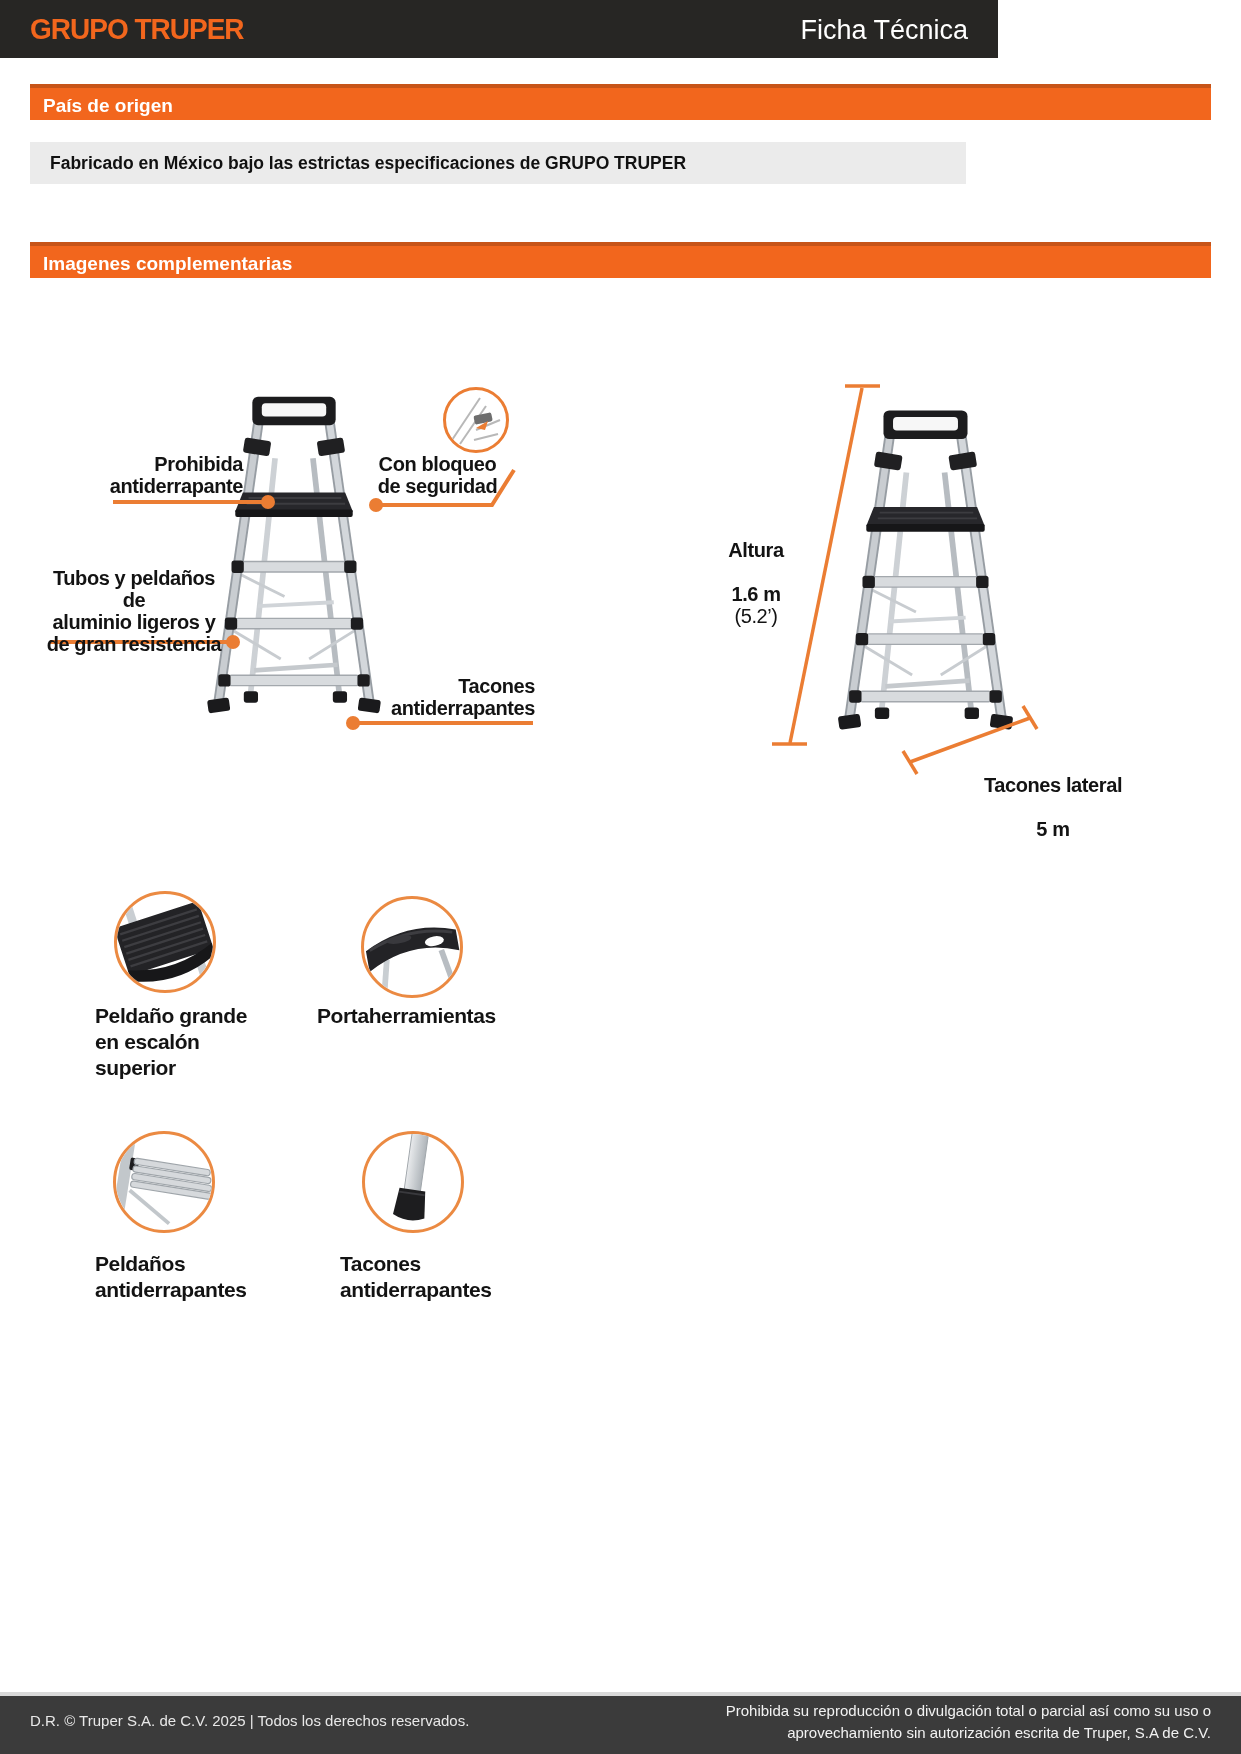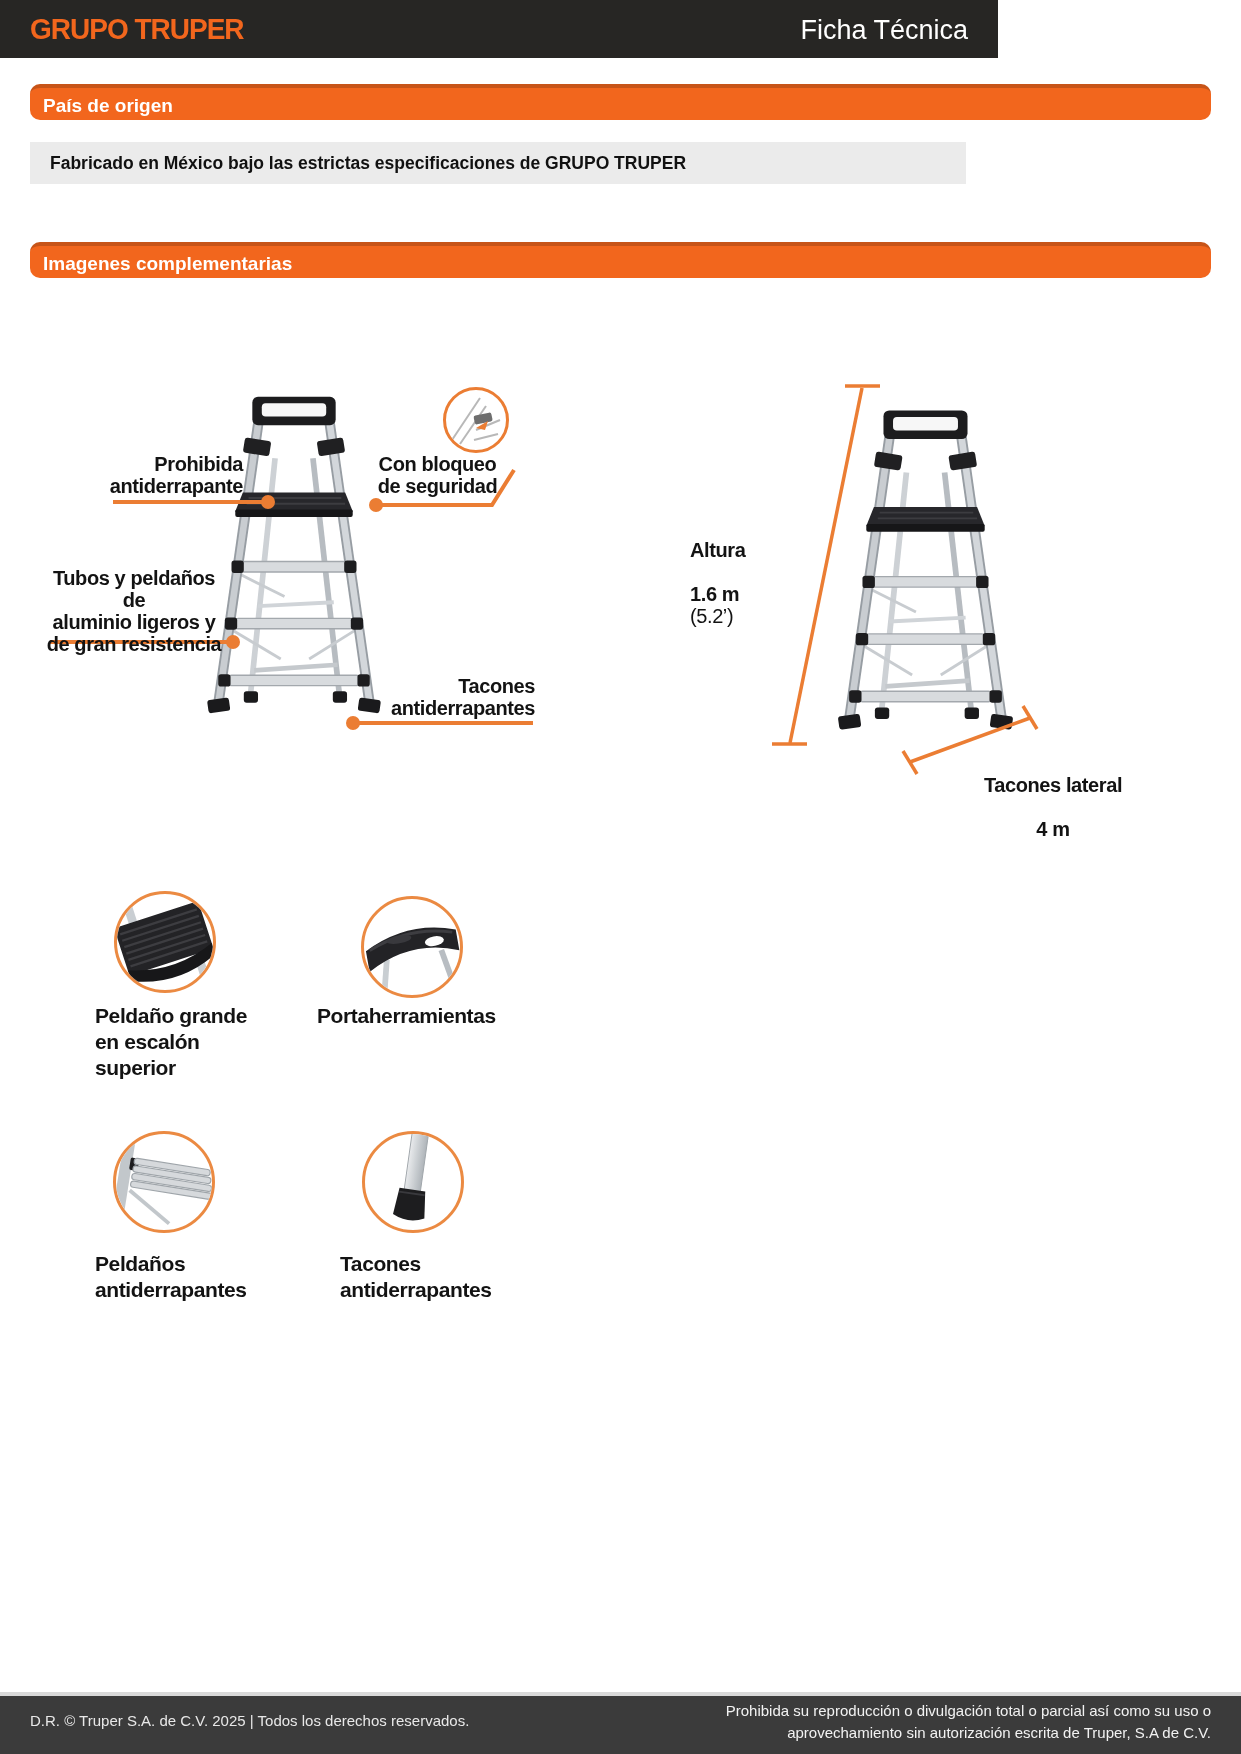--- a/index.html
+++ b/index.html
@@ -8,41 +8,41 @@
 
   
   .topbar{position:absolute;left:0;top:0;width:998px;height:58px;background:#272624;}
   .brand{position:absolute;left:30px;top:13px;font-size:28px;font-weight:bold;color:#F2661D;
          letter-spacing:-1px;transform:scaleY(1.04);transform-origin:left top;}
   .doc-title{position:absolute;right:30px;top:15px;font-size:27px;color:#fff;}
 
   
   .section-bar{position:absolute;left:30px;width:1181px;height:36px;background:#F2661D;
                border-top:4px solid #C75418;color:#fff;font-weight:bold;font-size:19px;
-               line-height:36px;padding-left:13px;box-sizing:border-box;border-radius:10px;}
+               line-height:36px;padding-left:13px;box-sizing:border-box;}
   .bar-origin{top:84px;}
   .bar-images{top:242px;}
   .info-bar{position:absolute;left:30px;top:142px;width:936px;height:42px;background:#EBEBEB;
             color:#111;font-weight:bold;font-size:17.5px;line-height:42px;padding-left:20px;
             box-sizing:border-box;}
 
   
   .diagram-area{position:absolute;left:0;top:330px;width:1241px;height:480px;}
   .overlay{position:absolute;left:0;top:0;width:1241px;height:480px;}
   .ladder{position:absolute;}
   .ladder-left{left:198px;top:62px;width:192px;height:322px;}
   .ladder-right{left:830px;top:53px;width:191px;height:370px;}
 
   .callout{position:absolute;color:#131313;font-weight:bold;font-size:20px;line-height:22px;
            letter-spacing:-0.4px;white-space:pre-line;}
   .lbl-plataforma{left:100px;top:123px;width:143px;text-align:right;}
   .lbl-bloqueo{left:375px;top:123px;width:125px;text-align:center;}
   .lbl-tubos{left:42px;top:237px;width:184px;text-align:center;}
   .lbl-tacones{left:385px;top:345px;width:150px;text-align:right;}
-  .lbl-altura{left:690px;top:187px;width:132px;}
+  .lbl-altura{left:690px;top:187px;width:132px;text-align:center;}
   .lbl-altura .note{font-weight:normal;}
   .lbl-apertura{left:973px;top:422px;width:160px;text-align:center;}
 
   .inset-circle{position:absolute;left:443px;top:57px;width:60px;height:60px;border:3px solid #EB7D33;
                 border-radius:50%;background:#fff;overflow:hidden;}
 
   
   .feature-circle{position:absolute;width:96px;height:96px;border:3px solid #EB8A42;border-radius:50%;
                   background:#fff;overflow:hidden;}
   .fc1{left:114px;top:891px;}
@@ -186,21 +186,21 @@
     <div class="callout lbl-tacones">Tacones
 antiderrapantes</div>
 
     <div class="callout lbl-altura">
       <span>Altura</span><br>
       <span>1.6 m</span>
       <span class="note">(5.2’)</span>
     </div>
     <div class="callout lbl-apertura">
       <span>Tacones lateral</span><br>
-      <span>4 m</span>
+      <span>5 m</span>
     </div>
   </div>
 
   <div class="feature-circle fc1">
     <svg viewBox="0 0 100 100" width="96" height="96">
       <g transform="rotate(-18 50 50)">
         <rect x="20" y="-6" width="9" height="34" fill="#c9ced2"></rect>
         <rect x="74" y="70" width="9" height="34" fill="#c9ced2"></rect>
         <rect x="4" y="20" width="92" height="52" rx="6" fill="#232326"></rect>
         <g stroke="#3d3d41" stroke-width="2.4">

